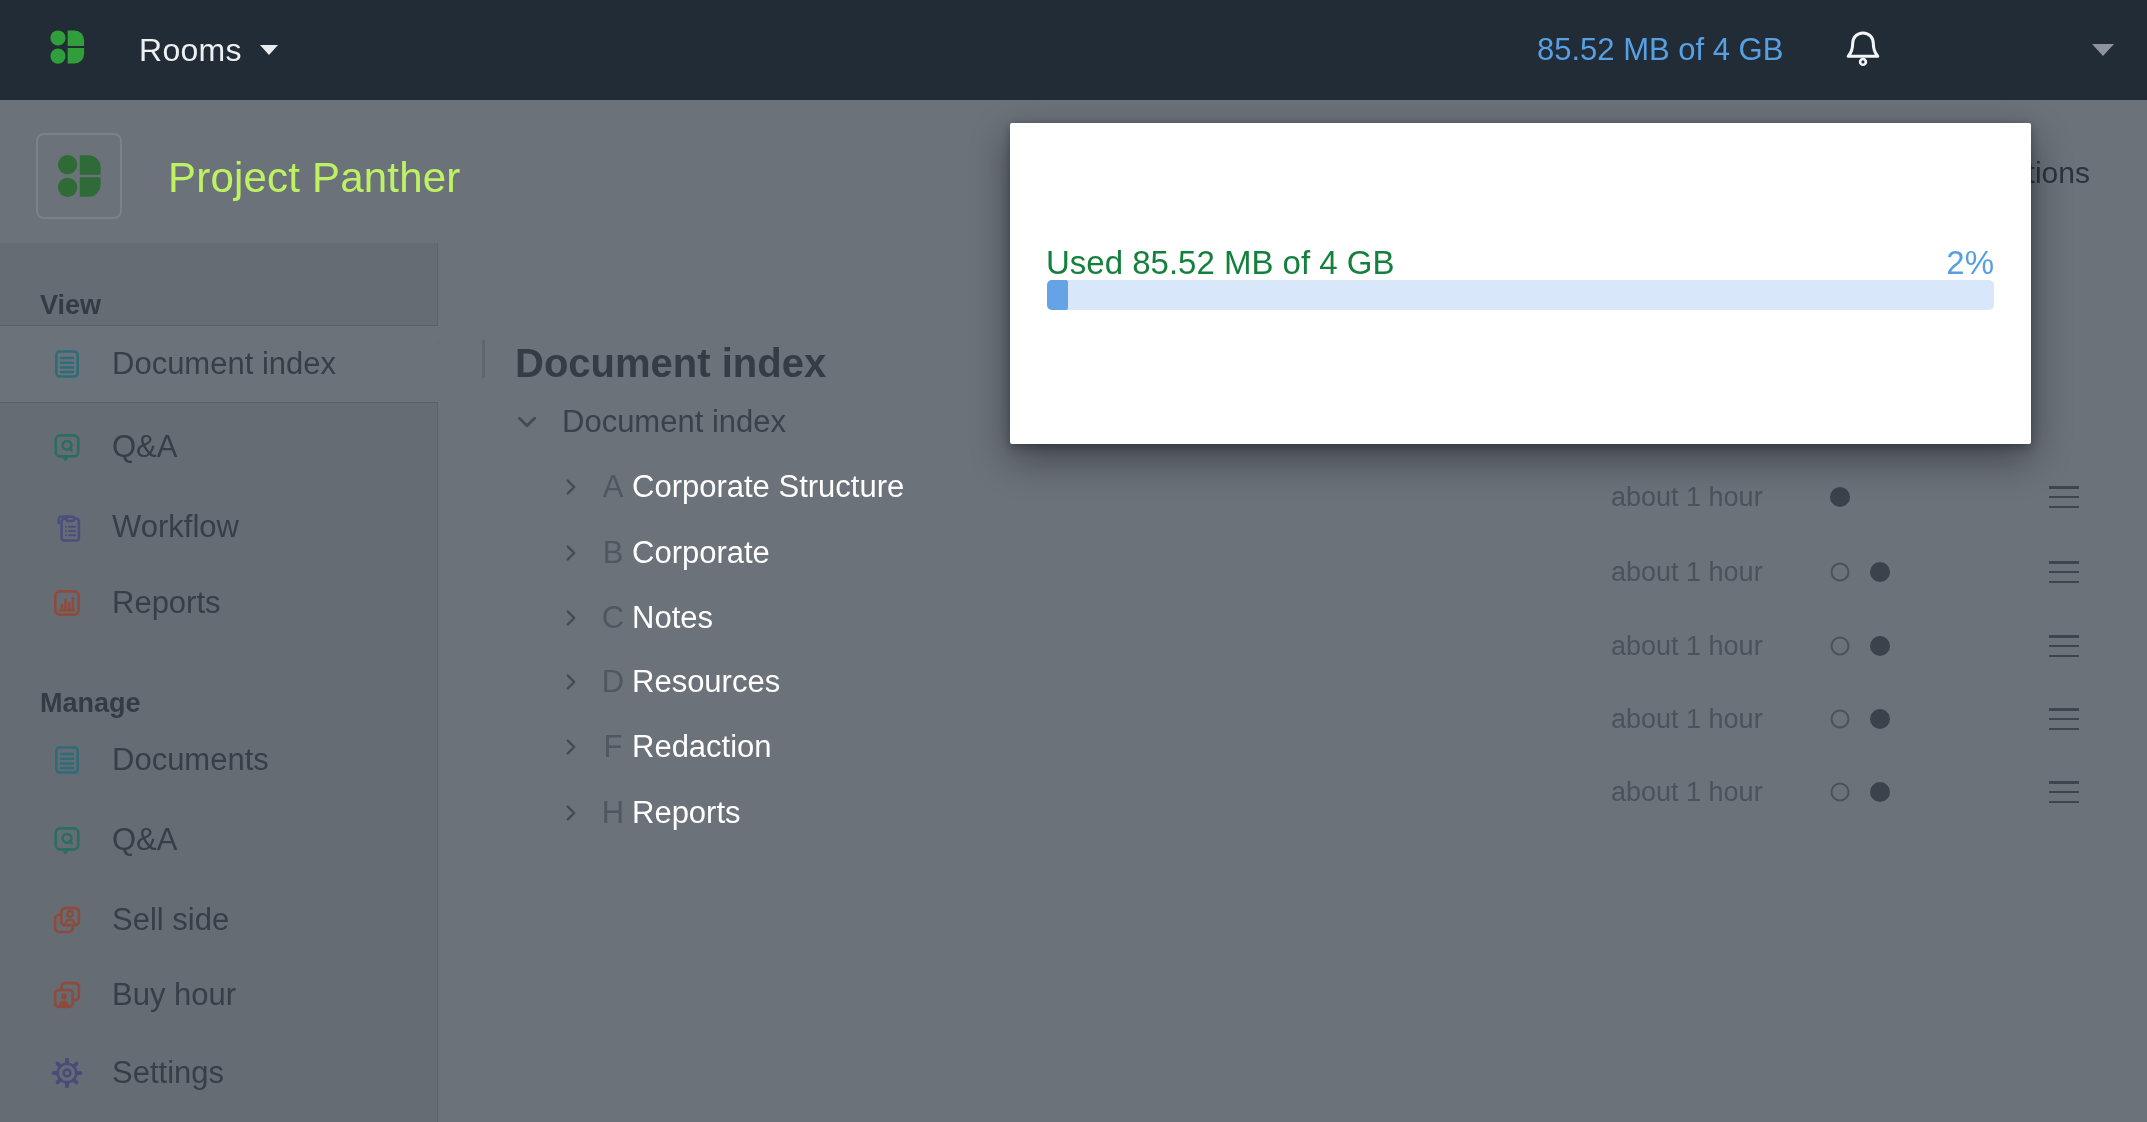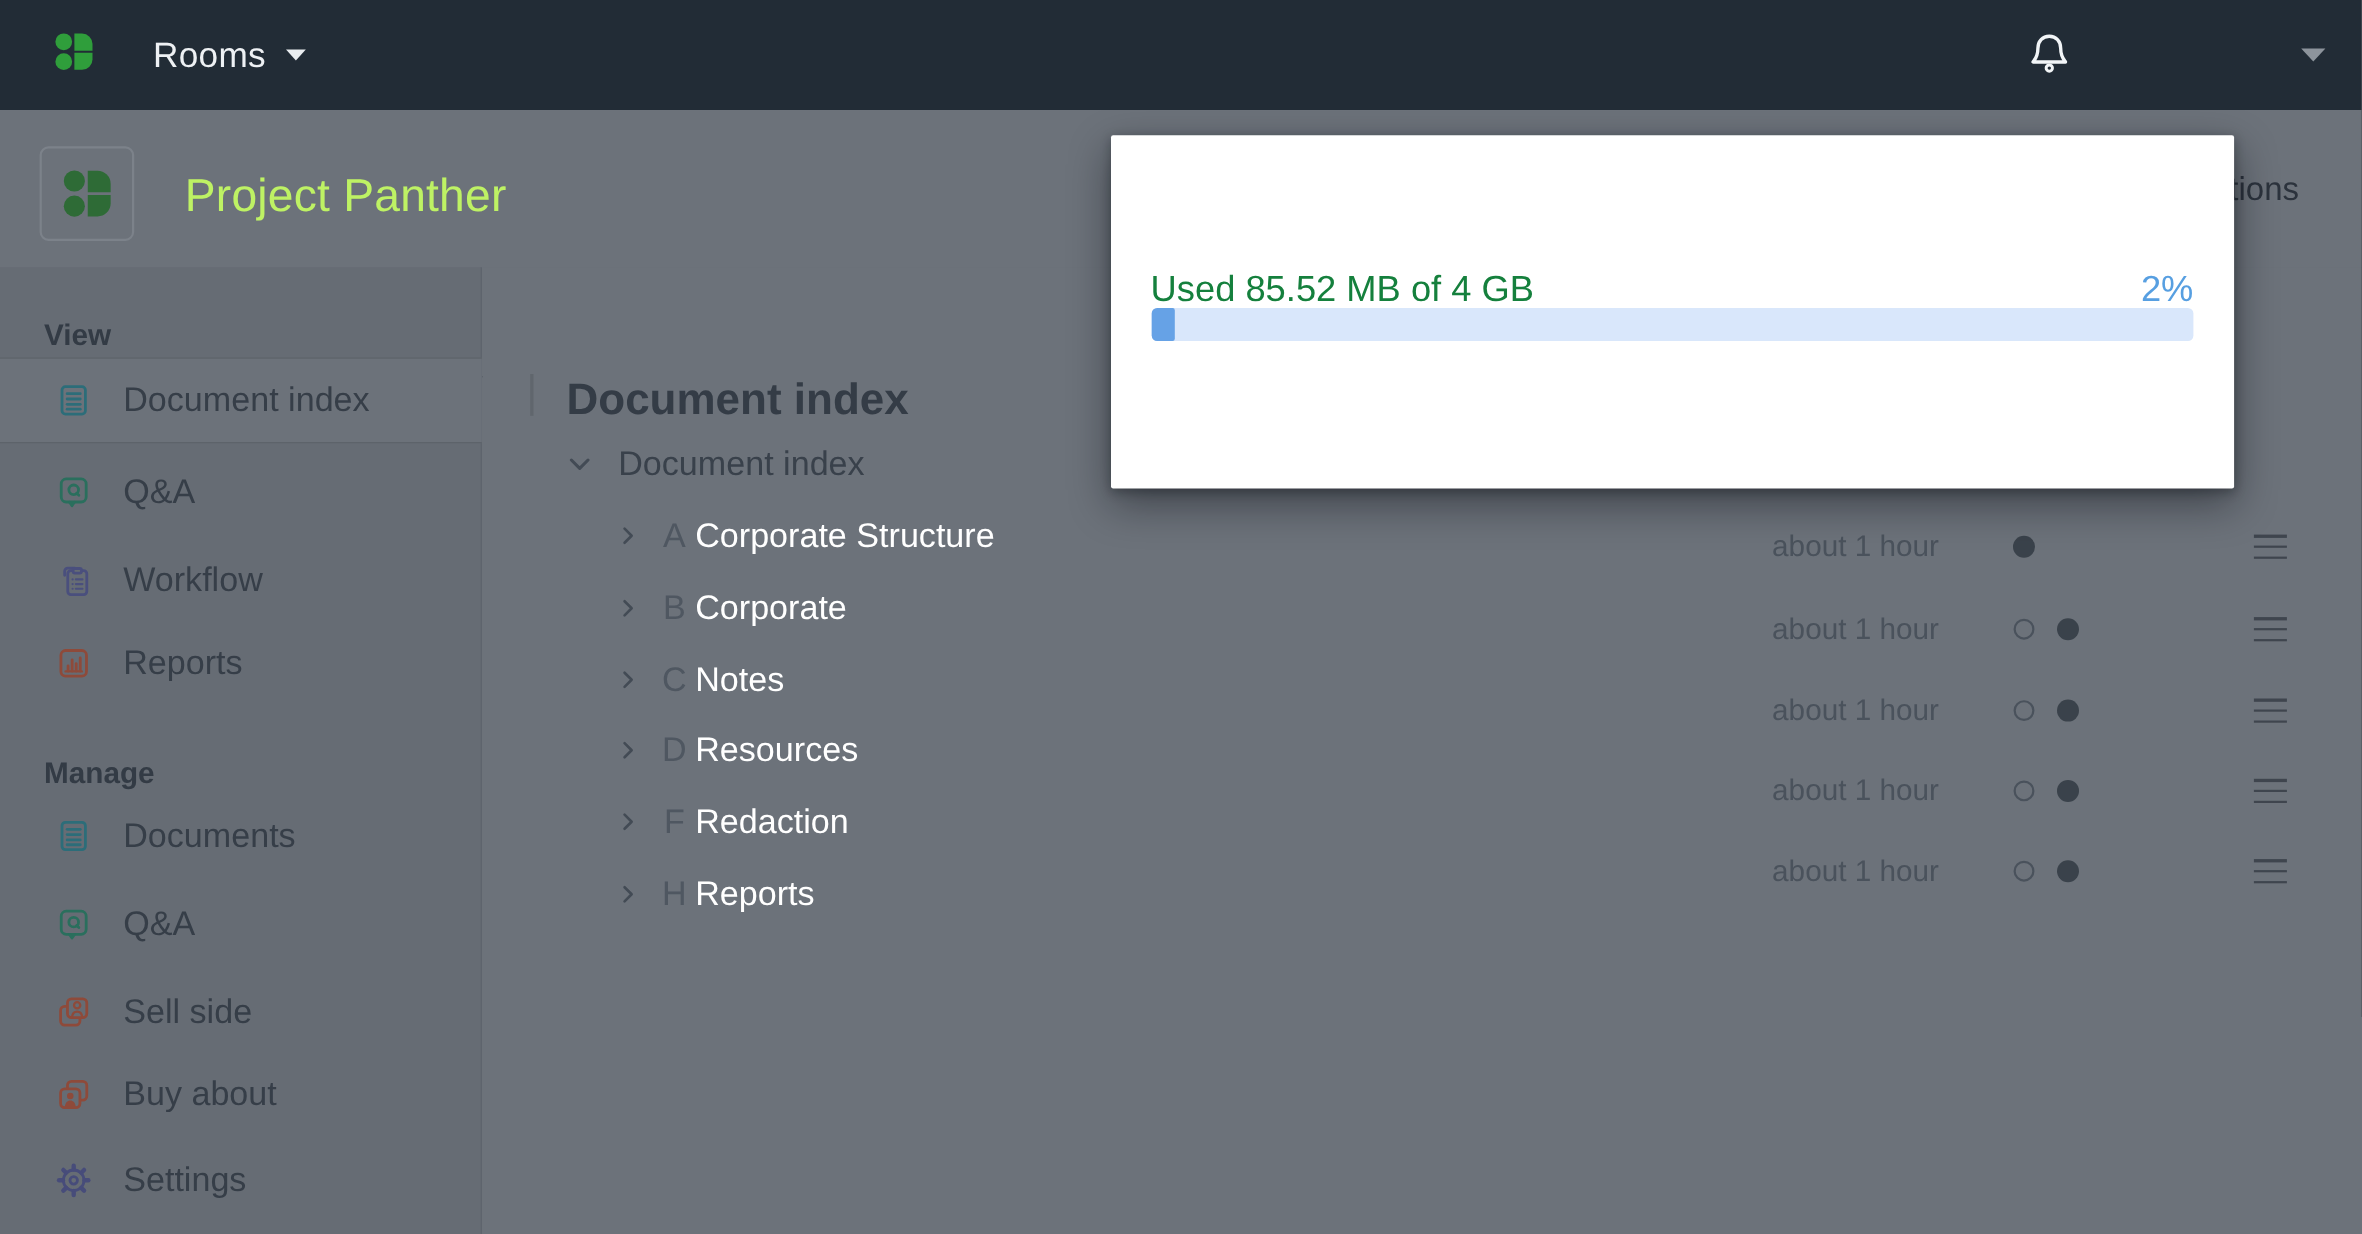--- a/index.html
+++ b/index.html
@@ -68,20 +68,21 @@
     <span class="nav-logo" id="navLogo"><svg viewBox="0 0 24 24" width="100%" height="100%" fill="#2f9e3b">
     <circle cx="6.3" cy="6.3" r="4.8"></circle>
     <path d="M12.4,11.4 v-9.8 h4.4 a6,6 0 0 1 6,6 v3.8 z"></path>
     <circle cx="6.3" cy="17.7" r="4.8"></circle>
     <path d="M12.4,12.6 h10.4 v3.8 a6,6 0 0 1 -6,6 h-4.4 z"></path>
         </svg></span>
     <div class="nav-rooms">
       <span class="nav-rooms-label">Rooms</span>
       <span class="caret-down"></span>
     </div>
+    <div class="nav-usage">85.52 MB of 4 GB</div>
     <span class="nav-bell" id="bellIcon"><svg viewBox="0 0 24 24" width="100%" height="100%" fill="none" stroke="#f2f5f7" stroke-width="1.6" stroke-linejoin="round">
      <path d="M12,3.1 c-3.2,0 -5.4,2.4 -5.4,5.7 c0,4 -1.5,5.4 -2.3,6.5 h15.4 c-0.8,-1.1 -2.3,-2.5 -2.3,-6.5 c0,-3.3 -2.2,-5.7 -5.4,-5.7 z"></path>
      <circle cx="12" cy="18.2" r="1.5" stroke-width="1.4"></circle>
         </svg></span>
     <span class="nav-caret-right"></span>
   </div>
 
   <div class="room-header">
     <div class="room-logo-box" id="roomLogoBox">
         <span style="width:48px;height:48px;display:block"><svg viewBox="0 0 24 24" width="100%" height="100%" fill="#2e6b36">
@@ -171,21 +172,21 @@
           </svg></span>
            <span class="lbl">Sell side</span>
          </div>
       <div class="side-item" style="top:752px">
            <span class="icn" style="color:#8e4a3a"><svg viewBox="0 0 24 24" width="100%" height="100%" fill="none" stroke="#8e4a3a" stroke-width="1.8" stroke-linecap="round" stroke-linejoin="round">
             <rect x="8" y="3.6" width="12.4" height="12" rx="2.6"></rect>
       <rect x="3.6" y="8.4" width="12.4" height="12" rx="2.6" fill="#666c74"></rect>
       <circle cx="9.8" cy="13" r="2.1" fill="#8e4a3a" stroke="none"></circle>
       <path d="M6.3,20.1 c0.2,-3 1.7,-4.3 3.5,-4.3 s3.3,1.3 3.5,4.3 z" fill="#8e4a3a" stroke="none"></path>
           </svg></span>
-           <span class="lbl">Buy about</span>
+           <span class="lbl">Buy hour</span>
          </div>
       <div class="side-item" style="top:830px">
            <span class="icn" style="color:#474c7a"><svg viewBox="0 0 24 24" width="100%" height="100%" fill="none" stroke="#474c7a" stroke-width="1.8" stroke-linecap="round" stroke-linejoin="round">
             <line x1="18.90" y1="12.00" x2="21.40" y2="12.00" stroke-width="2.8"></line>
             <line x1="16.88" y1="16.88" x2="18.65" y2="18.65" stroke-width="2.8"></line>
             <line x1="12.00" y1="18.90" x2="12.00" y2="21.40" stroke-width="2.8"></line>
             <line x1="7.12" y1="16.88" x2="5.35" y2="18.65" stroke-width="2.8"></line>
             <line x1="5.10" y1="12.00" x2="2.60" y2="12.00" stroke-width="2.8"></line>
             <line x1="7.12" y1="7.12" x2="5.35" y2="5.35" stroke-width="2.8"></line>
             <line x1="12.00" y1="5.10" x2="12.00" y2="2.60" stroke-width="2.8"></line>

